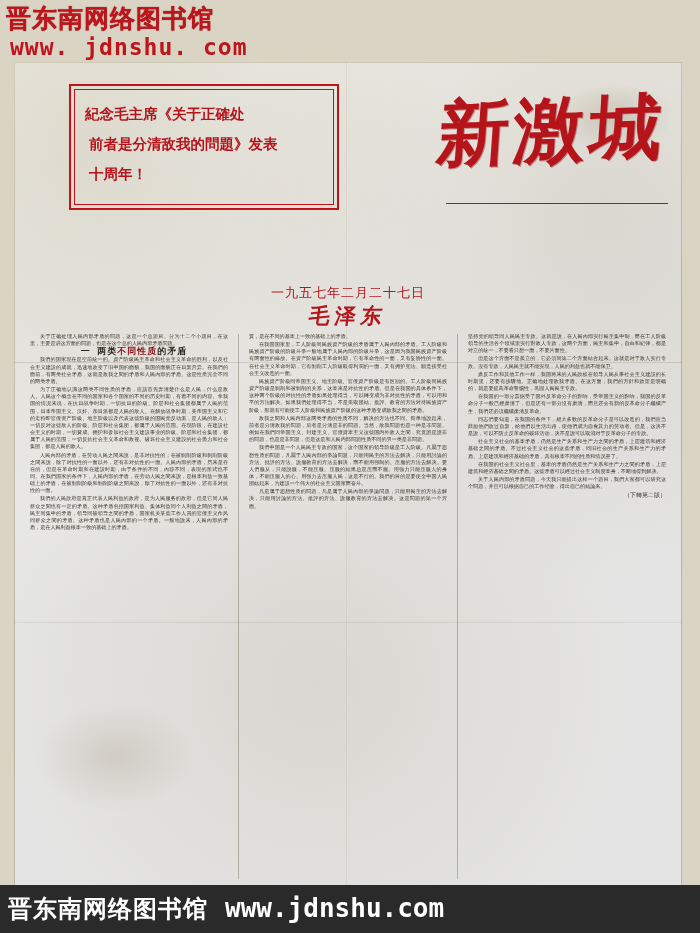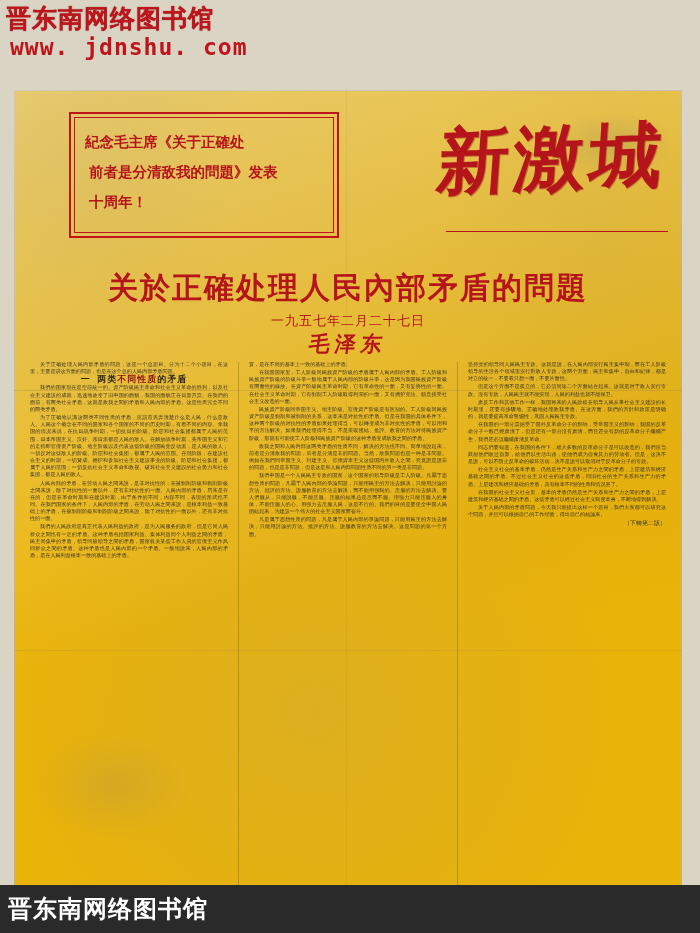--- a/index.html
+++ b/index.html
@@ -41,24 +41,23 @@
   #bottom-watermark .wm-b2{
     position:absolute;left:225px;top:8px;
     font-family:"DejaVu Sans Mono","Liberation Mono",monospace;
     font-size:26px;font-weight:bold;color:#ffffff;
     letter-spacing:0px;
   }
 
   
   #paper{
     position:absolute;left:14px;top:62px;width:668px;height:828px;
-    background:#eab308;
+    background:#e5e5e5;
     box-shadow:0 0 0 1px #b9b2a0 inset;
     overflow:hidden;
-    margin-top:28px;
   }
   #paper:before{
     content:"";position:absolute;inset:0;
     background:
       radial-gradient(circle at 12% 10%, rgba(160,146,110,.22), rgba(0,0,0,0) 38%),
       radial-gradient(circle at 88% 18%, rgba(150,138,105,.18), rgba(0,0,0,0) 42%),
       radial-gradient(circle at 45% 75%, rgba(170,158,125,.20), rgba(0,0,0,0) 45%),
       linear-gradient(160deg, rgba(255,252,238,.45), rgba(0,0,0,0) 55%);
     pointer-events:none;z-index:2;
   }
@@ -183,21 +182,20 @@
         <div class="ln l1">紀念毛主席《关于正確处</div>
         <div class="ln l2">前者是分清敌我的問題》发表</div>
         <div class="ln l3">十周年！</div>
       </div>
     </div>
 
     <div id="nameplate">新激城</div>
     <div id="issue-rule"></div>
   </div>
 
-  <div id="headline">关於正確处理人民內部矛盾的問題</div>
   <div id="subhead">一九五七年二月二十七日</div>
   <div id="signature">毛泽东</div>
 
   <div id="body-area">
 
     <div class="col">
       <p>关于正确处理人民内部矛盾的問題，这是一个总題目。分为十二个小題目，在这里，主要是讲这方面的問題，也是在这个总的人民内部矛盾問題。</p>
       <p class="sec-title"><span>一 两类</span><span class="em">不同性质</span><span>的矛盾</span></p>
       <p>我們的国家現在是空前統一的。資产阶級民主革命和社会主义革命的胜利，以及社会主义建設的成就，迅速地改变了旧中国的面貌，我国的面貌正在日新月异。在我們的面前，有两类社会矛盾，这就是敌我之間的矛盾和人民內部的矛盾。这是性质完全不同的两类矛盾。</p>
       <p>为了正确地认識这两类不同性质的矛盾，应該首先弄清楚什么是人民，什么是敌人。人民这个概念在不同的国家和各个国家的不同的历史时期，有着不同的内容。拿我国的情况来说，在抗日战争时期，一切抗日的阶級、阶层和社会集团都属于人民的范围，日本帝国主义、汉奸、亲日派都是人民的敌人。在解放战争时期，美帝国主义和它的走狗即官僚资产阶級、地主阶級以及代表这些阶級的国民党反动派，是人民的敌人；一切反对这些敌人的阶級、阶层和社会集团，都属于人民的范围。在現阶段，在建設社会主义的时期，一切贊成、拥护和参加社会主义建設事业的阶級、阶层和社会集团，都属于人民的范围；一切反抗社会主义革命和敌视、破坏社会主义建設的社会势力和社会集团，都是人民的敌人。</p>
@@ -228,13 +226,14 @@
       <p>在我国的社会主义社会里，基本的矛盾仍然是生产关系和生产力之間的矛盾，上层建筑和經济基础之間的矛盾。这些矛盾可以經过社会主义制度本身，不断地得到解决。</p>
       <p>关于人民内部的矛盾問題，今天我只能提出这样一个題目，我們大家都可以研究这个問題，并且可以根据自己的工作经验，得出自己的結論来。</p>
       <p class="cont-note">（下轉第二版）</p>
     </div>
 
   </div>
 </div>
 
 <div id="bottom-watermark">
   <div class="wm-b1">晋东南网络图书馆</div>
+  <div class="wm-b2">www.jdnshu.com</div>
 </div>
 
 </body></html>

